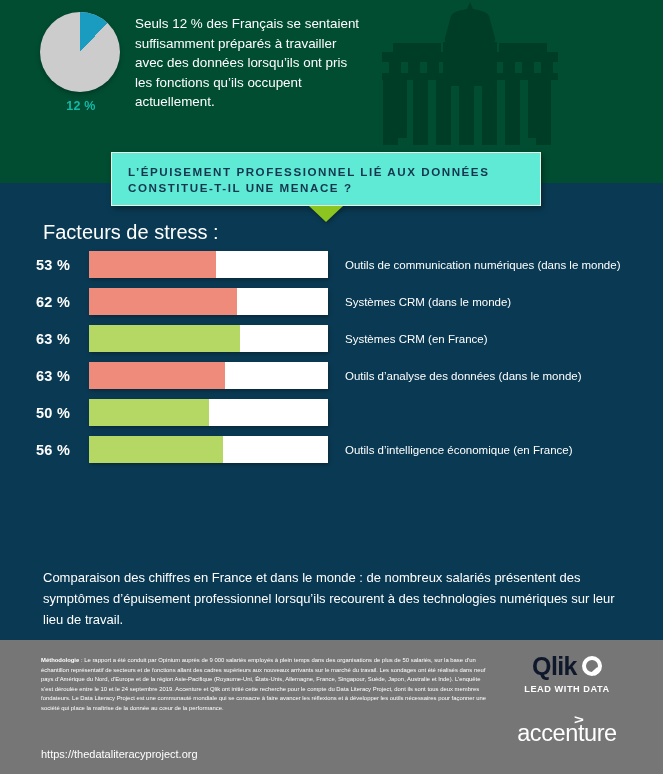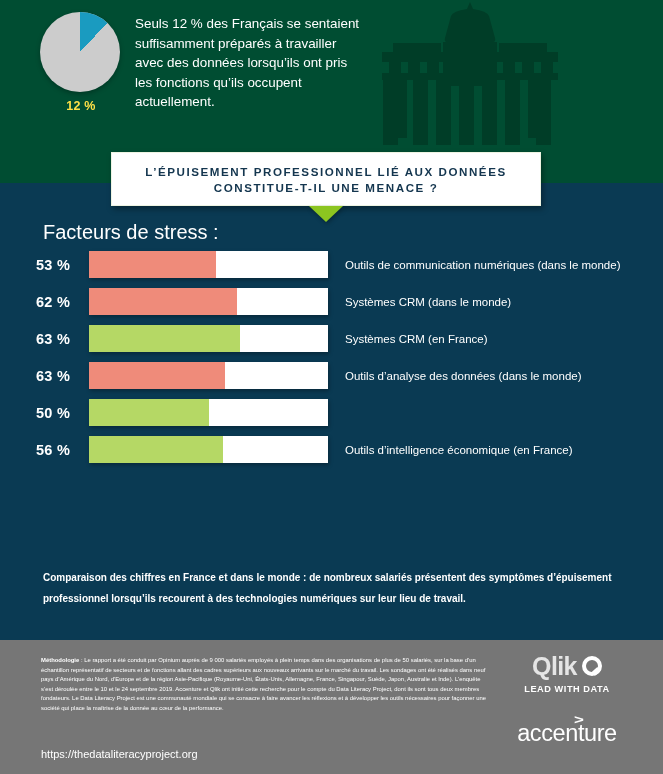--- a/index.html
+++ b/index.html
@@ -29,34 +29,33 @@
     box-shadow:0 2px 5px rgba(0,0,0,.28);
   }
   .pie-slice {
     position:absolute; left:0; top:0; width:80px; height:80px;
     border-radius:50%;
     background:
       conic-gradient(from 0deg, #1a9bc0 0deg 43.2deg, transparent 43.2deg 360deg);
   }
   .pie-label {
     margin-top:7px; text-align:center;
-    color:#fde047; font-size:12.5px; font-weight:bold; letter-spacing:.2px;
+    color:#14b8a6; font-size:12.5px; font-weight:bold; letter-spacing:.2px;
   }
   .intro-text {
     position:absolute; left:135px; top:14px; width:230px;
     color:#ffffff; font-size:13.4px; line-height:19.6px;
   }
 
   
   .banner-wrap { position:absolute; left:111px; top:152px; width:430px; }
   .banner {
-    background:#ffffff;
+    background:#5eead4;
     border:1.5px solid #eef4e2;
     padding:11px 16px 10px;
-    text-align:center;
     box-shadow:2px 3px 6px rgba(0,0,0,.35);
   }
   .banner-title {
     color:#14364f; font-size:11.6px; font-weight:bold;
     letter-spacing:1.55px; line-height:15.5px;
   }
   .banner-notch {
     position:absolute; left:50%; transform:translateX(-50%);
     top:100%; width:0; height:0;
     border-left:17px solid transparent;
@@ -89,42 +88,42 @@
   .bar-fill { height:100%; }
   .bar-fill.world { background:#ef8b7a; }
   .bar-fill.france { background:#b5d865; }
   .bar-label {
     position:absolute; left:345px;
     color:#ffffff; font-size:11.5px; white-space:nowrap;
   }
 
   .summary {
     position:absolute; left:43px; top:384px; width:590px;
-    color:#ffffff; font-size:10px; line-height:21px;font-weight:bold;
+    color:#ffffff; font-size:13px; line-height:21px;
   }
 
   
   .footer {
     position:absolute; left:0; top:640px; width:663px; height:134px;
     background:#767676;
   }
   .method {
     position:absolute; left:41px; top:16px; width:448px;
     color:#ffffff; font-size:5.9px; line-height:9.5px;
   }
   .method b { font-weight:bold; }
   .footer-url {
     position:absolute; left:41px; top:108px;
     color:#ffffff; font-size:11px;
   }
   .logos {
     position:absolute; right:36px; top:12px; width:120px; text-align:center;
   }
   .qlik-logo {
-    color:#e5e5e5; font-size:25px; font-weight:bold;
+    color:#0f172a; font-size:25px; font-weight:bold;
     letter-spacing:-.6px; line-height:28px;
     display:flex; align-items:center; justify-content:center; gap:5px;
   }
   .qlik-mark {
     width:20px; height:20px; border-radius:50%;
     border:4px solid #ffffff; position:relative; display:inline-block;
   }
   .qlik-mark::after {
     content:""; position:absolute; right:-2px; bottom:-1px;
     width:8px; height:4.5px; background:#ffffff;

